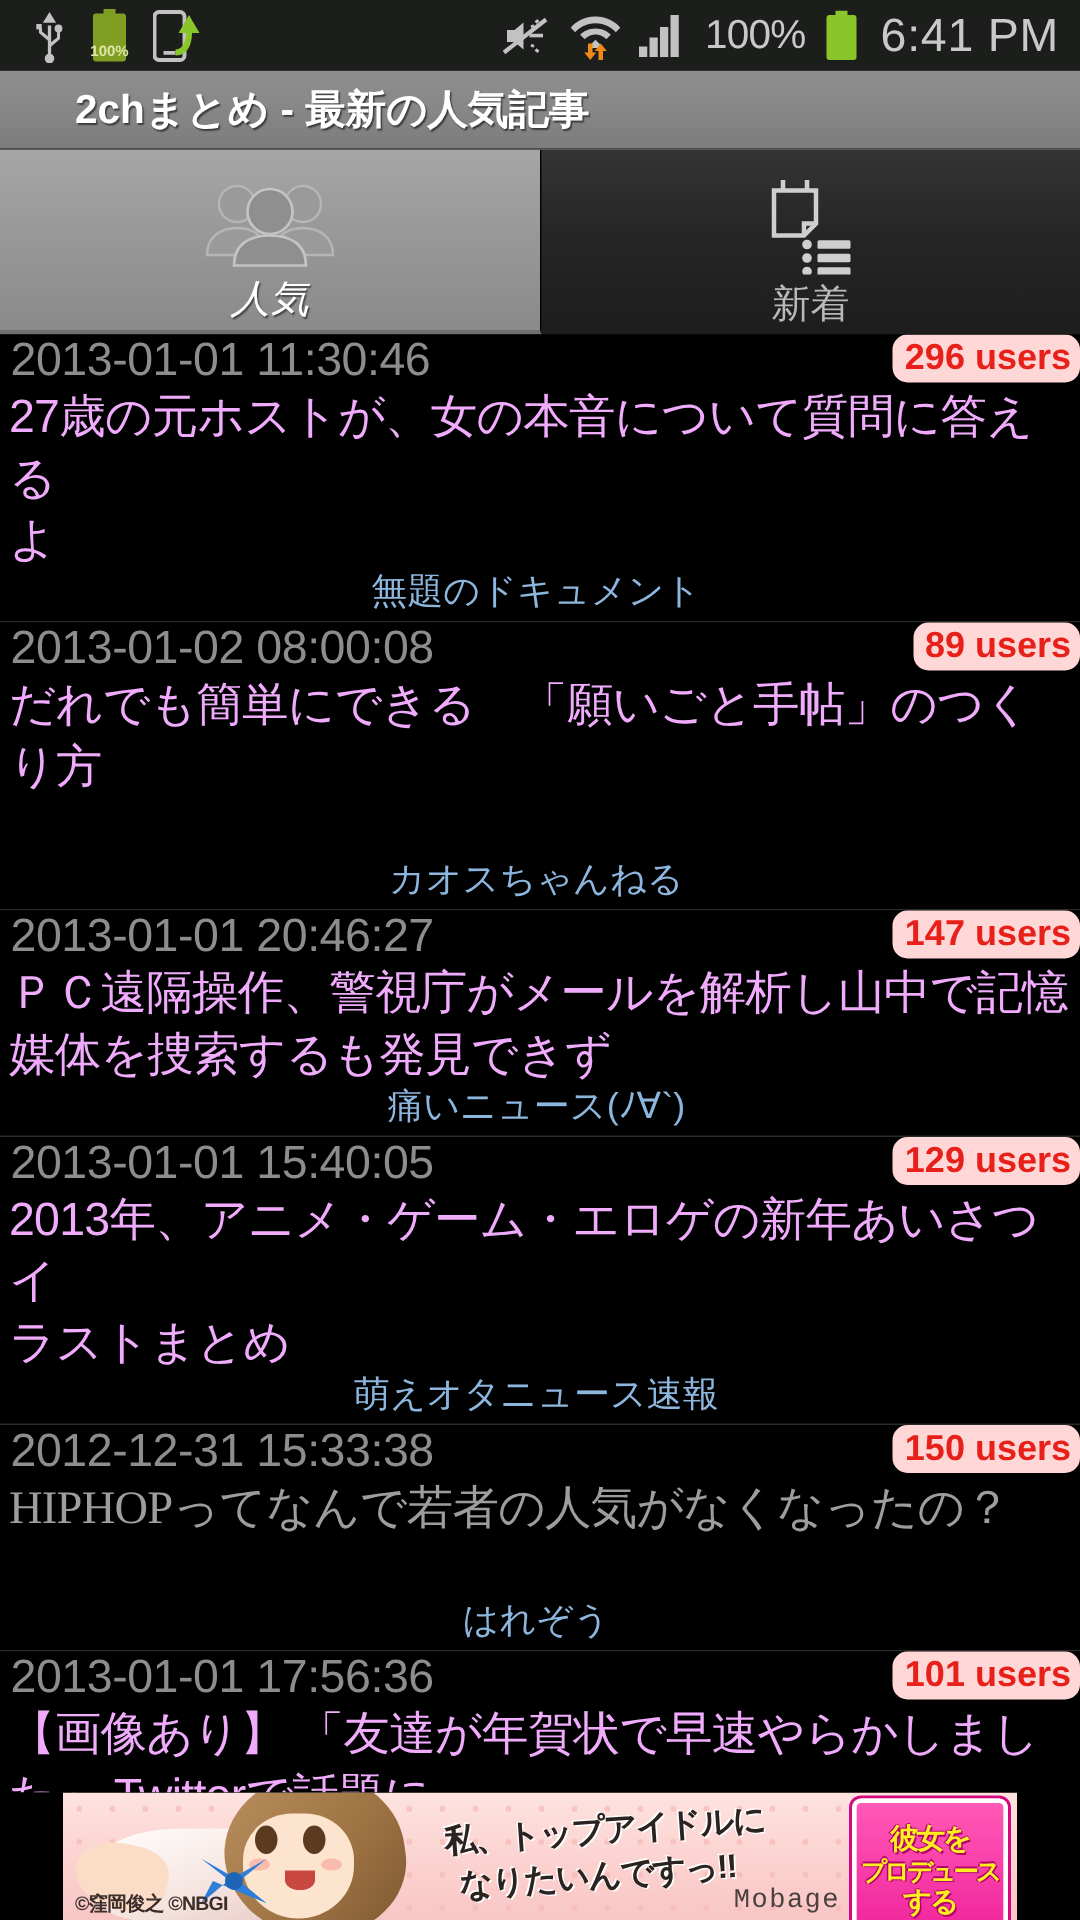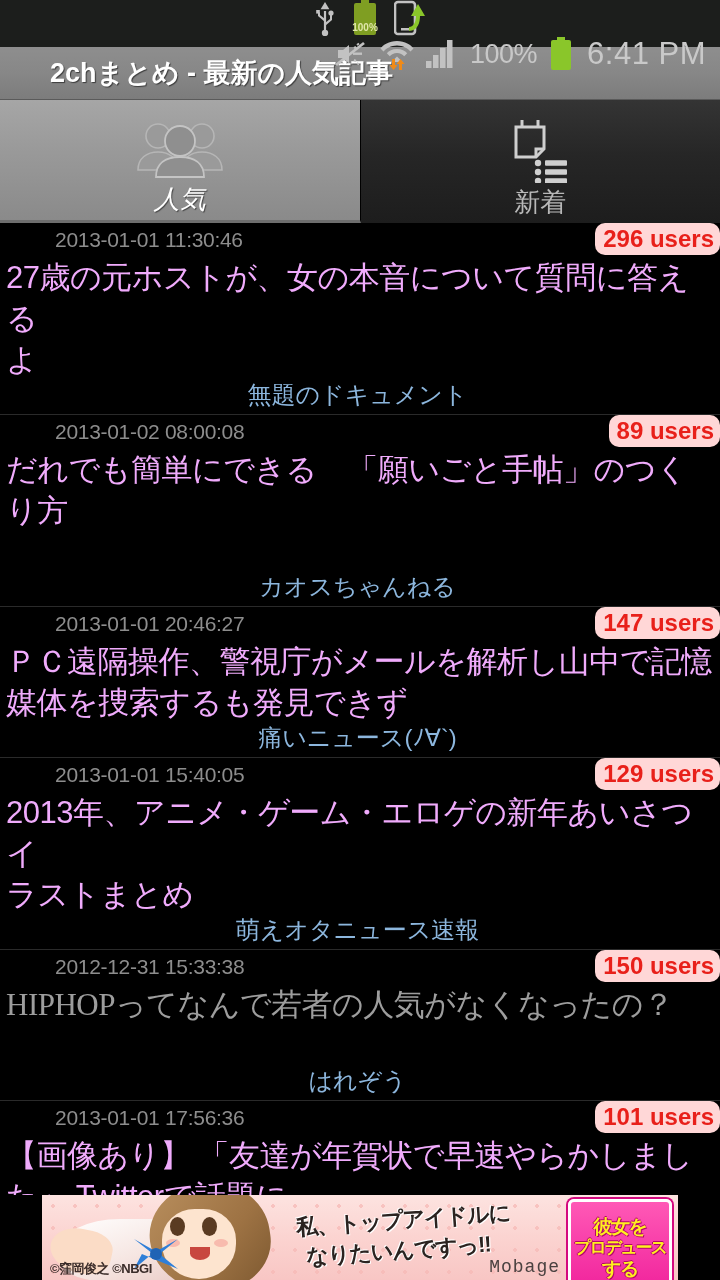--- a/index.html
+++ b/index.html
@@ -2,21 +2,21 @@
 <html><head>
 <meta charset="utf-8">
 <style>
   * { margin:0; padding:0; box-sizing:border-box; }
   html,body { width:720px; height:1280px; background:#000; overflow:hidden; }
   body { font-family:"Liberation Sans","DejaVu Sans",sans-serif; }
 
   
   #statusbar{
     position:relative; width:720px; height:47px;
-    background:#1c1e1c; display:flex; align-items:center;flex-direction:column;
+    background:#1c1e1c; display:flex; align-items:center;
   }
   .sb-left{ display:flex; align-items:flex-end; gap:16px; padding-left:22px; }
   .sb-right{ margin-left:auto; display:flex; align-items:center; gap:12px; padding-right:14px; }
   .sb-ico{ display:block; }
   .sb-pct{ color:#c8c8c8; font-size:27px; letter-spacing:-0.5px; }
   .sb-clock{ color:#c9c9c9; font-size:31px; letter-spacing:0.5px; padding-left:2px; }
 
   
   #titlebar{
     width:720px; height:53px;
@@ -51,21 +51,21 @@
 
   
   #list{
     position:absolute; top:223px; left:0; width:720px; height:972px;
     background:#000; overflow:hidden;
   }
   .row{ position:relative; width:720px; background:#000; border-bottom:1px solid #2a2a2a; padding-bottom:2px; }
   .row-top{ position:relative; height:34px; }
   .date{
     position:absolute; left:7px; top:1px;
-    color:#8d8d8d; font-size:21px; letter-spacing:-0.3px; line-height:32px;margin-left:48px;
+    color:#8d8d8d; font-size:31px; letter-spacing:-0.3px; line-height:32px;
   }
   .users{
     position:absolute; right:0; top:0; height:32px; line-height:32px;
     background:#ffd7d7; color:#e8201a; font-size:24px; font-weight:bold;
     padding:0 6px 0 8px;
     border-radius:10px;
   }
   .title-line{
     color:#f0abfc; font-size:31px; line-height:41px;
     padding:0 4px 0 6px; letter-spacing:-0.5px; word-break:break-all;

